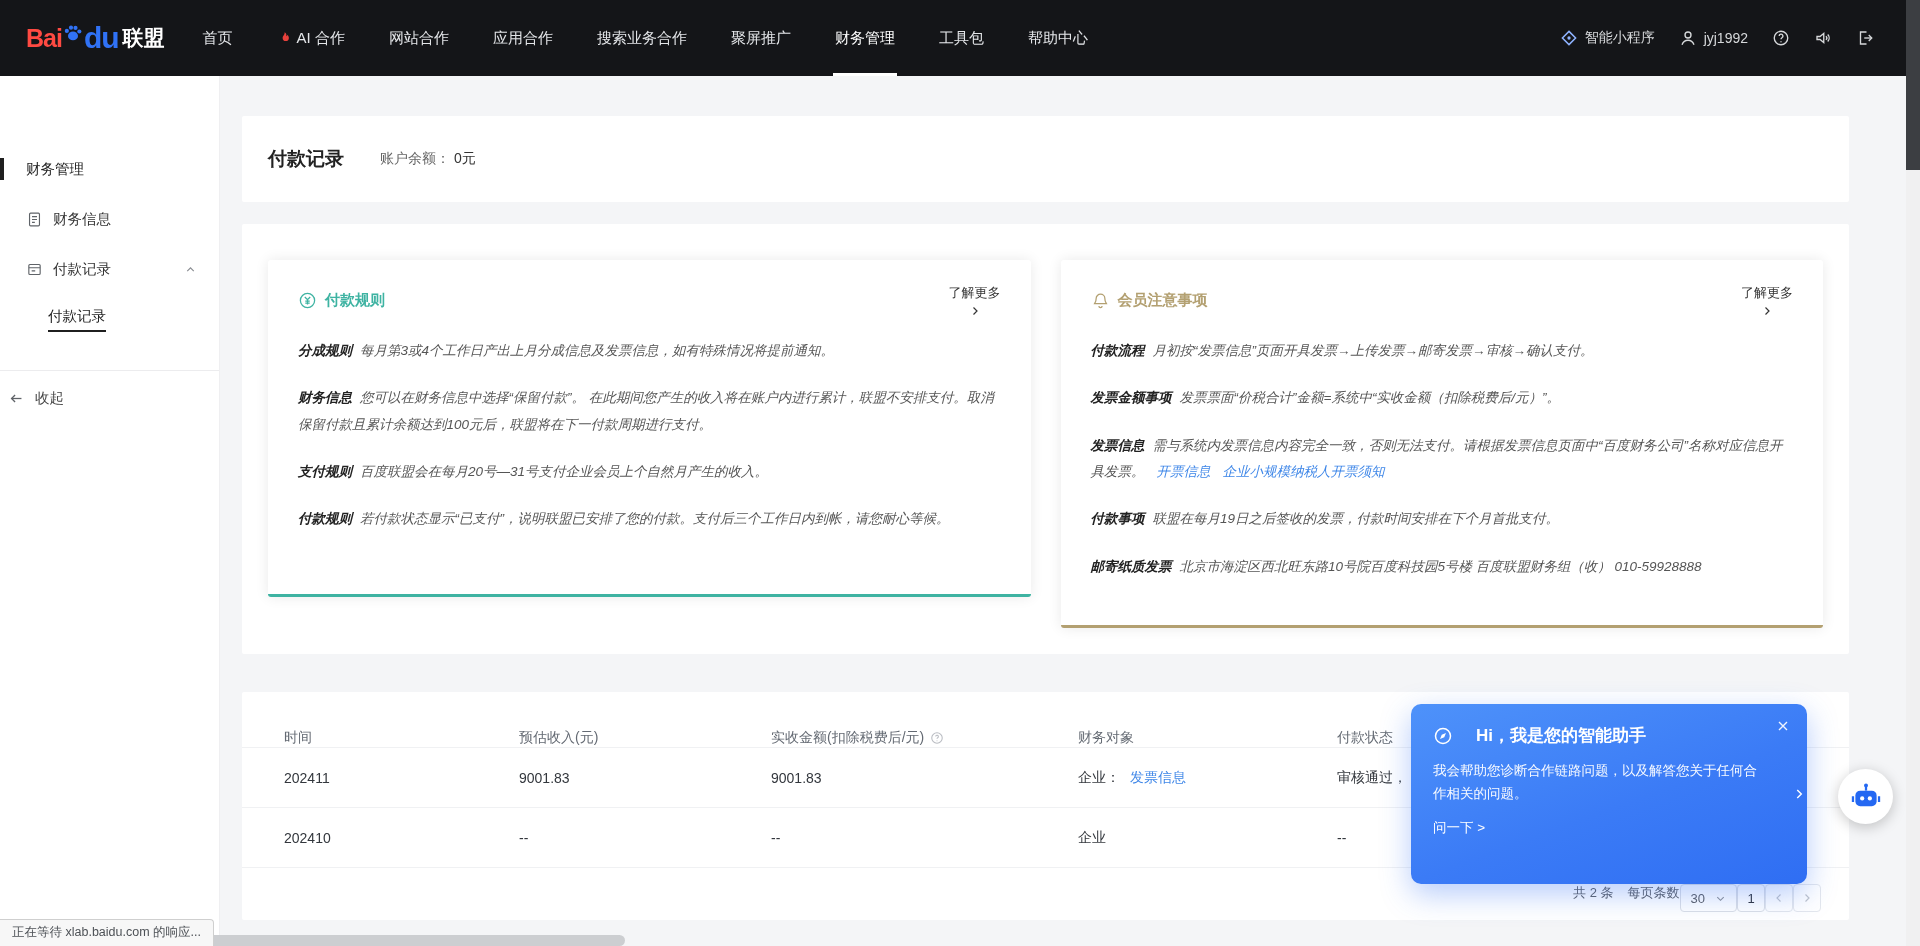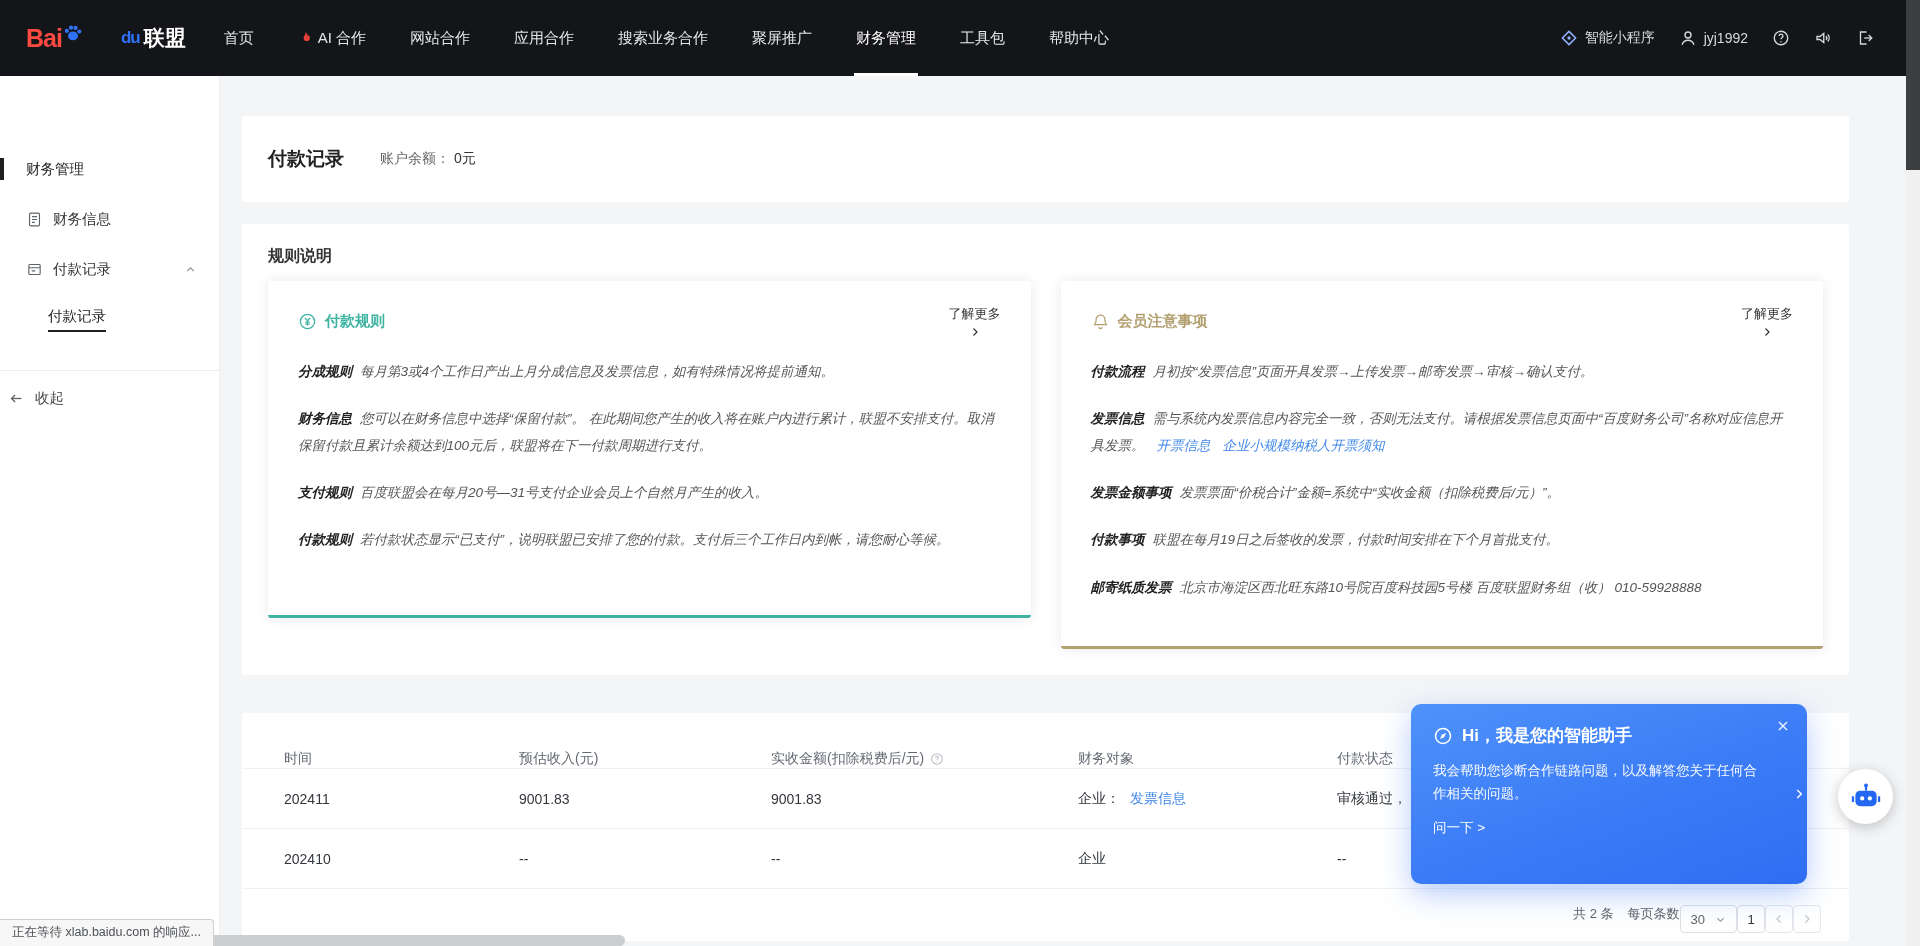--- a/index.html
+++ b/index.html
@@ -17,21 +17,21 @@
     --brand-red:#ff4a42;
     --brand-blue:#3072f6;
   }
   .stage{ position:relative; width:1920px; height:946px; overflow:hidden; background:#f4f5f7; }
 
   
   .topnav{ position:absolute; top:0; left:0; width:100%; height:76px; background:#141518; display:flex; align-items:stretch; z-index:10; }
   .logo{ display:flex; align-items:center; margin-left:26px; cursor:pointer; }
   .logo-bai{ color:var(--brand-red); font-size:25px; font-weight:bold; letter-spacing:-1px; }
   .logo .paw{ width:20px; height:20px; margin:0 1px 10px; }
-  .logo-du{ color:var(--brand-blue); font-size:17px; font-weight:bold; letter-spacing:-1px;margin-left:37px; }
+  .logo-du{ color:var(--brand-blue); font-size:30px; font-weight:bold; letter-spacing:-1px; }
   .logo-union{ color:#fff; font-size:21px; font-weight:bold; margin-left:4px; }
   .menu{ display:flex; align-items:stretch; margin-left:16px; }
   .menu-item{ display:flex; align-items:center; gap:5px; padding:0 2px; margin:0 20px; color:#e3e5e8; font-size:15px; text-decoration:none; border-bottom:3px solid transparent; border-top:3px solid transparent; cursor:pointer; white-space:nowrap; }
   .menu-item.active{ border-bottom-color:#ffffff; color:#ffffff; }
   .menu-item .flame{ width:15px; height:15px; }
   .nav-right{ margin-left:auto; margin-right:46px; display:flex; align-items:center; gap:24px; }
   .nav-right a{ display:flex; align-items:center; gap:7px; color:#d6d8da; font-size:14px; text-decoration:none; cursor:pointer; white-space:nowrap; }
   .nav-right svg{ width:18px; height:18px; }
 
   
@@ -85,21 +85,21 @@
   .pg-select{ display:flex; align-items:center; gap:10px; border:1px solid #dcdfe6; border-radius:4px; padding:5px 10px; cursor:pointer; color:#606266; background:#fff; }
   .pg-select svg{ width:11px; height:11px; }
   .pg-num{ min-width:28px; height:28px; border:1px solid #dcdfe6; border-radius:4px; display:flex; align-items:center; justify-content:center; color:#33373d; background:#fff; cursor:pointer; }
   .pg-btn{ width:28px; height:28px; border:1px solid #e4e7ed; border-radius:4px; display:flex; align-items:center; justify-content:center; background:#fff; cursor:pointer; }
   .pg-btn svg{ width:12px; height:12px; color:#c0c4cc; }
 
   
   .assistant{ position:absolute; left:1411px; top:704px; width:396px; height:180px; border-radius:10px;
     background:linear-gradient(160deg,#4e92fa 0%, var(--assistant-blue) 55%, #2f6ef3 100%);
     box-shadow:0 10px 30px rgba(47,110,243,.35); color:#fff; z-index:40; }
-  .as-head{ display:flex; align-items:center; gap:9px; padding:20px 22px 0; }
+  .as-head{ display:flex; align-items:center; gap:23px; padding:20px 22px 0; }
   .as-head .compass{ width:20px; height:20px; }
   .as-title{ font-size:17px; font-weight:bold; }
   .as-close{ position:absolute; top:14px; right:16px; width:16px; height:16px; cursor:pointer; }
   .as-body{ margin:13px 50px 0 22px; font-size:13.5px; line-height:1.7; color:rgba(255,255,255,.96); }
   .as-cta{ display:inline-block; margin:13px 0 0 22px; font-size:13.5px; color:#fff; text-decoration:none; cursor:pointer; }
   .as-edge{ position:absolute; right:1px; top:50%; transform:translateY(-50%); width:14px; height:14px; cursor:pointer; }
 
   .robot-btn{ position:absolute; left:1838px; top:769px; width:55px; height:55px; border-radius:50%; background:#fff;
     box-shadow:0 3px 14px rgba(0,0,0,.22); display:flex; align-items:center; justify-content:center; cursor:pointer; z-index:41; }
   .robot-btn svg{ width:34px; height:34px; }
@@ -221,21 +221,20 @@
 
   <main class="main">
 
     <section class="header-card">
       <h1>付款记录</h1>
       <span class="bal-label">账户余额：</span>
       <span class="bal-value">0元</span>
     </section>
 
     <section class="rules">
-      <h2>规则说明</h2>
       <div class="rules-row">
 
         <div class="rule-card teal">
           <div class="rc-head">
             <svg class="rc-icon" viewBox="0 0 24 24" fill="none" stroke="currentColor" stroke-width="1.6">
                 <circle cx="12" cy="12" r="9"></circle>
                 <path d="M8.6 7.5L12 11l3.4-3.5M12 11v6M9.2 12.8h5.6M9.2 15.3h5.6"></path>
               </svg>
             <span class="rc-title">付款规则</span>
             <a class="rc-more">
@@ -259,22 +258,22 @@
               </svg>
             <span class="rc-title">会员注意事项</span>
             <a class="rc-more">
               <span>了解更多</span>
               <svg viewBox="0 0 24 24" fill="none" stroke="currentColor" stroke-width="2.4">
                   <path d="M9 5l7 7-7 7"></path>
                 </svg>
             </a>
           </div>
           <p><b>付款流程</b><span>月初按“发票信息”页面开具发票→上传发票→邮寄发票→审核→确认支付。</span></p>
+          <p><b>发票金额事项</b><span>发票票面“价税合计”金额=系统中“实收金额（扣除税费后/元）”。</span></p>
           <p><b>发票信息</b><span>需与系统内发票信息内容完全一致，否则无法支付。请根据发票信息页面中“百度财务公司”名称对应信息开具发票。</span><a class="rule-link">开票信息</a><a class="rule-link">企业小规模纳税人开票须知</a></p>
-          <p><b>发票金额事项</b><span>发票票面“价税合计”金额=系统中“实收金额（扣除税费后/元）”。</span></p>
           <p><b>付款事项</b><span>联盟在每月19日之后签收的发票，付款时间安排在下个月首批支付。</span></p>
           <p><b>邮寄纸质发票</b><span>北京市海淀区西北旺东路10号院百度科技园5号楼 百度联盟财务组（收） 010-59928888</span></p>
         </div>
 
       </div>
     </section>
 
     <section class="table-card">
       <div class="tr thead">
         <div class="th">

